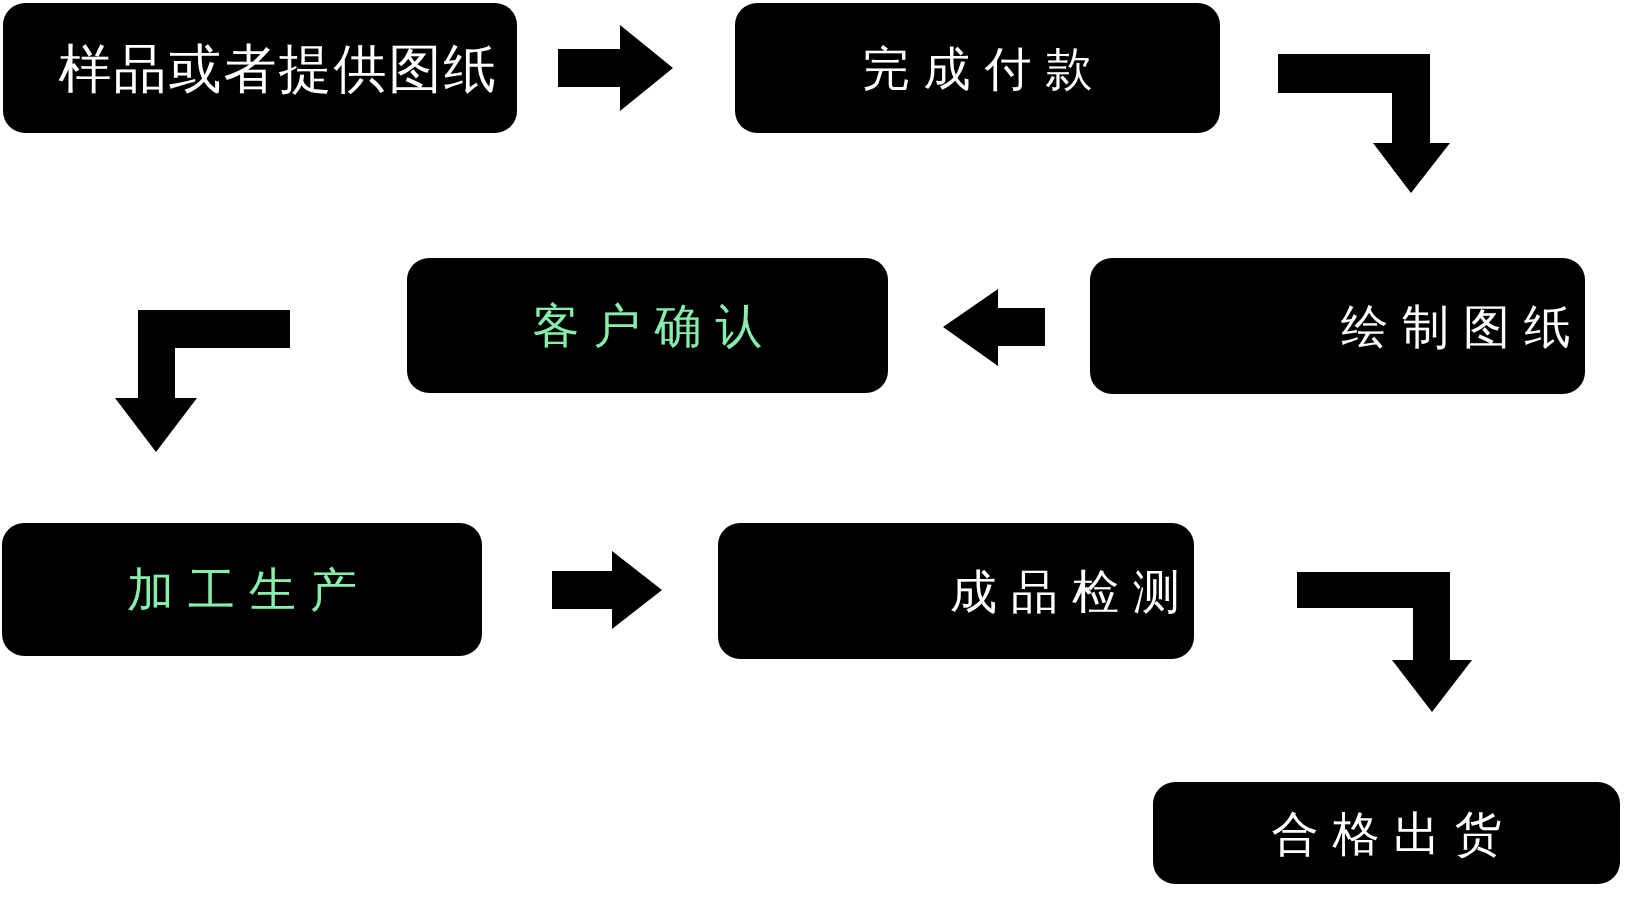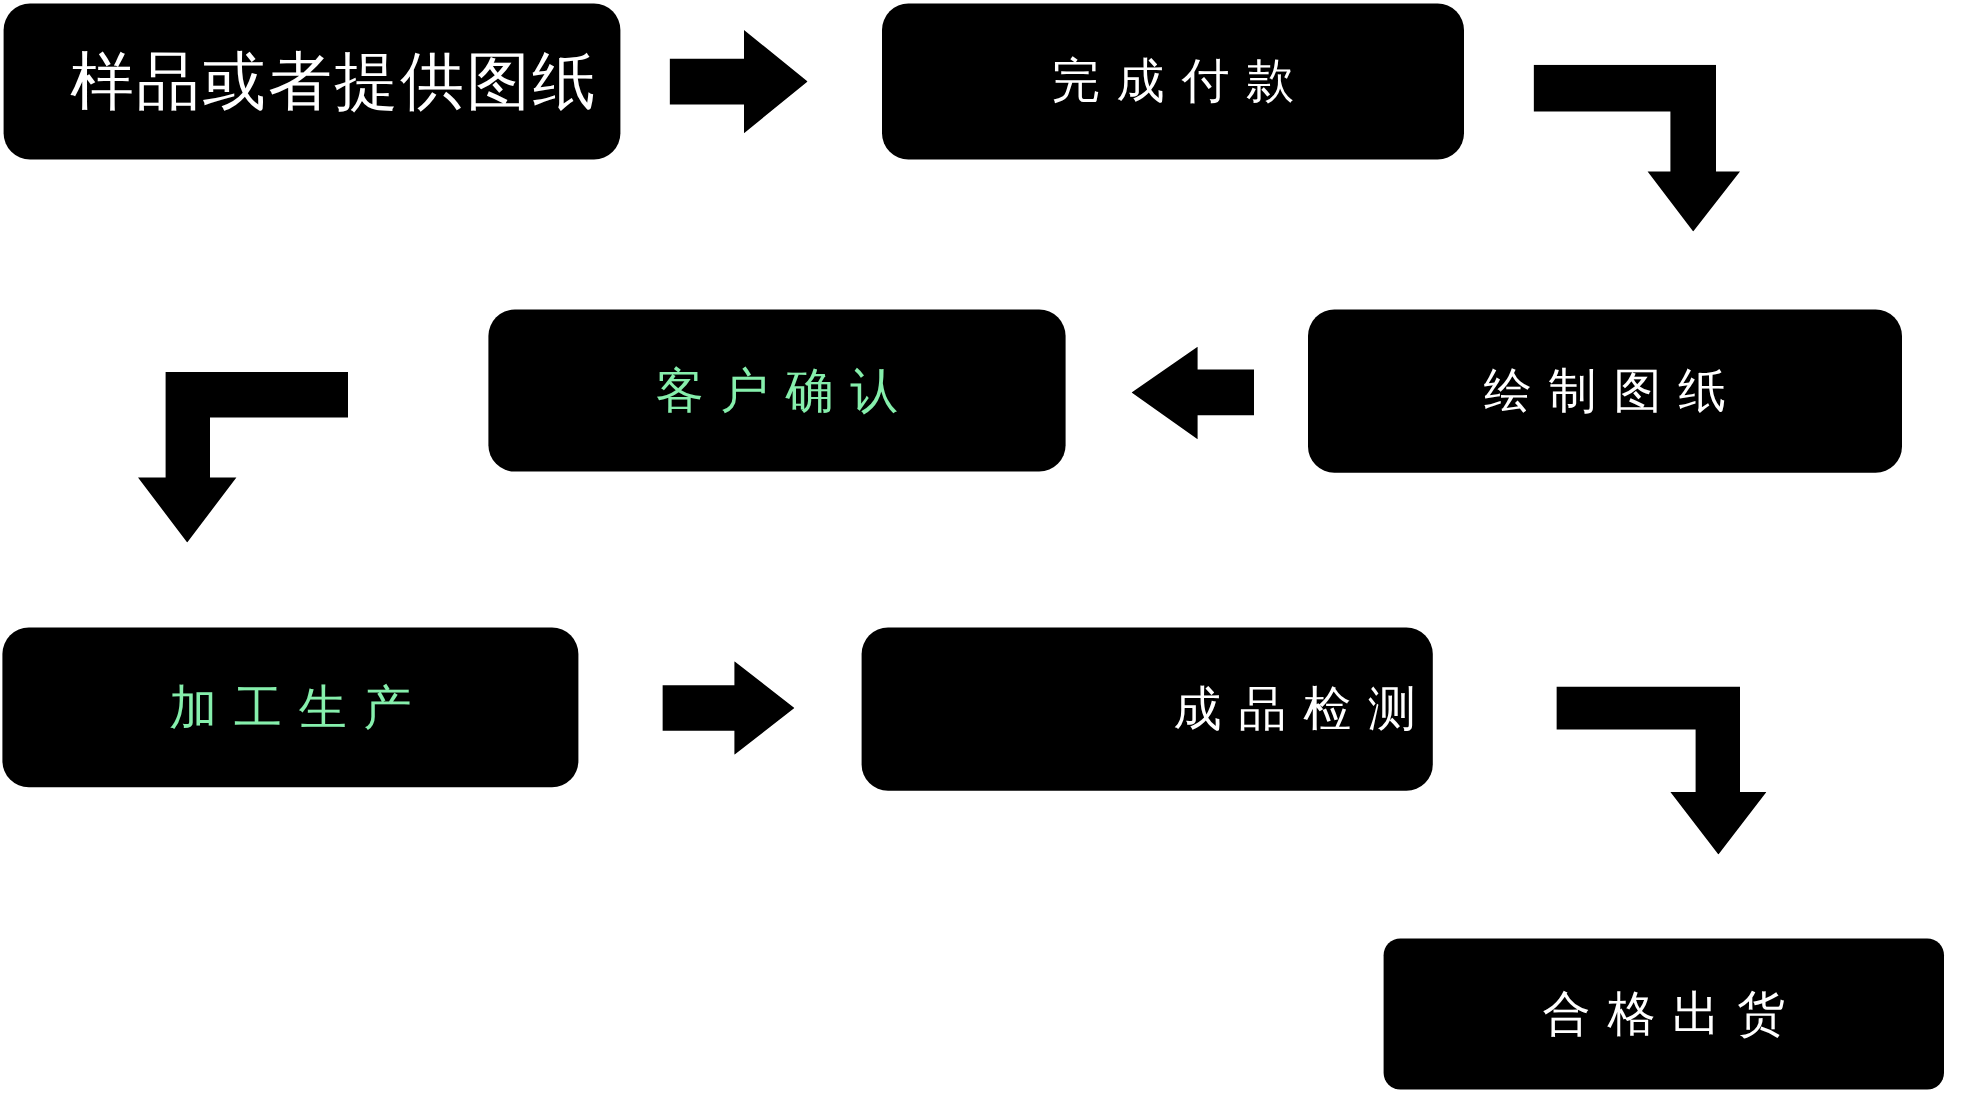--- a/index.html
+++ b/index.html
@@ -20,46 +20,46 @@
   .node {
     position: absolute;
     background: #000000;
     border-radius: 22px;
     display: flex;
     align-items: center;
     justify-content: center;
   }
   .node-label {
     color: #ffffff;
-    font-size: 40px;
+    font-size: 47px;
     font-weight: 500;
     letter-spacing: 14px;
     padding-left: 14px; 
     white-space: nowrap;
     line-height: 1;
   }
   .node-label.tight {
     font-size: 53px;
     letter-spacing: 2px;
     padding-left: 2px;
   }
   .conn {
     position: absolute;
     display: block;
   }
   .conn polygon { fill: #000000; }
 
   
   .pos-1 { left: 3px;    top: 3px;   width: 479px; height: 130px; padding-left: 35px; }
   .pos-2 { left: 735px;  top: 3px;   width: 485px; height: 130px; }
-  .pos-3 { left: 1090px; top: 258px; width: 495px; height: 136px; }
+  .pos-3 { left: 1090px; top: 258px; width: 495px; height: 136px; justify-content: flex-end; }
   .pos-4 { left: 407px;  top: 258px; width: 481px; height: 135px; }
   .pos-5 { left: 2px;    top: 523px; width: 480px; height: 133px; }
   .pos-6 { left: 718px;  top: 523px; width: 476px; height: 136px; justify-content: flex-end; }
-  .pos-7 { left: 1153px; top: 782px; width: 467px; height: 126px; border-radius: 14px; }
+  .pos-7 { left: 1153px; top: 782px; width: 467px; height: 102px; }
 
   
   .conn-1 { left: 558px;  top: 25px;  }
   .conn-2 { left: 1278px; top: 54px;  }
   .conn-3 { left: 943px;  top: 289px; }
   .conn-4 { left: 115px;  top: 310px; }
   .conn-5 { left: 552px;  top: 551px; }
   .conn-6 { left: 1297px; top: 572px; }
 </style>
 </head>

